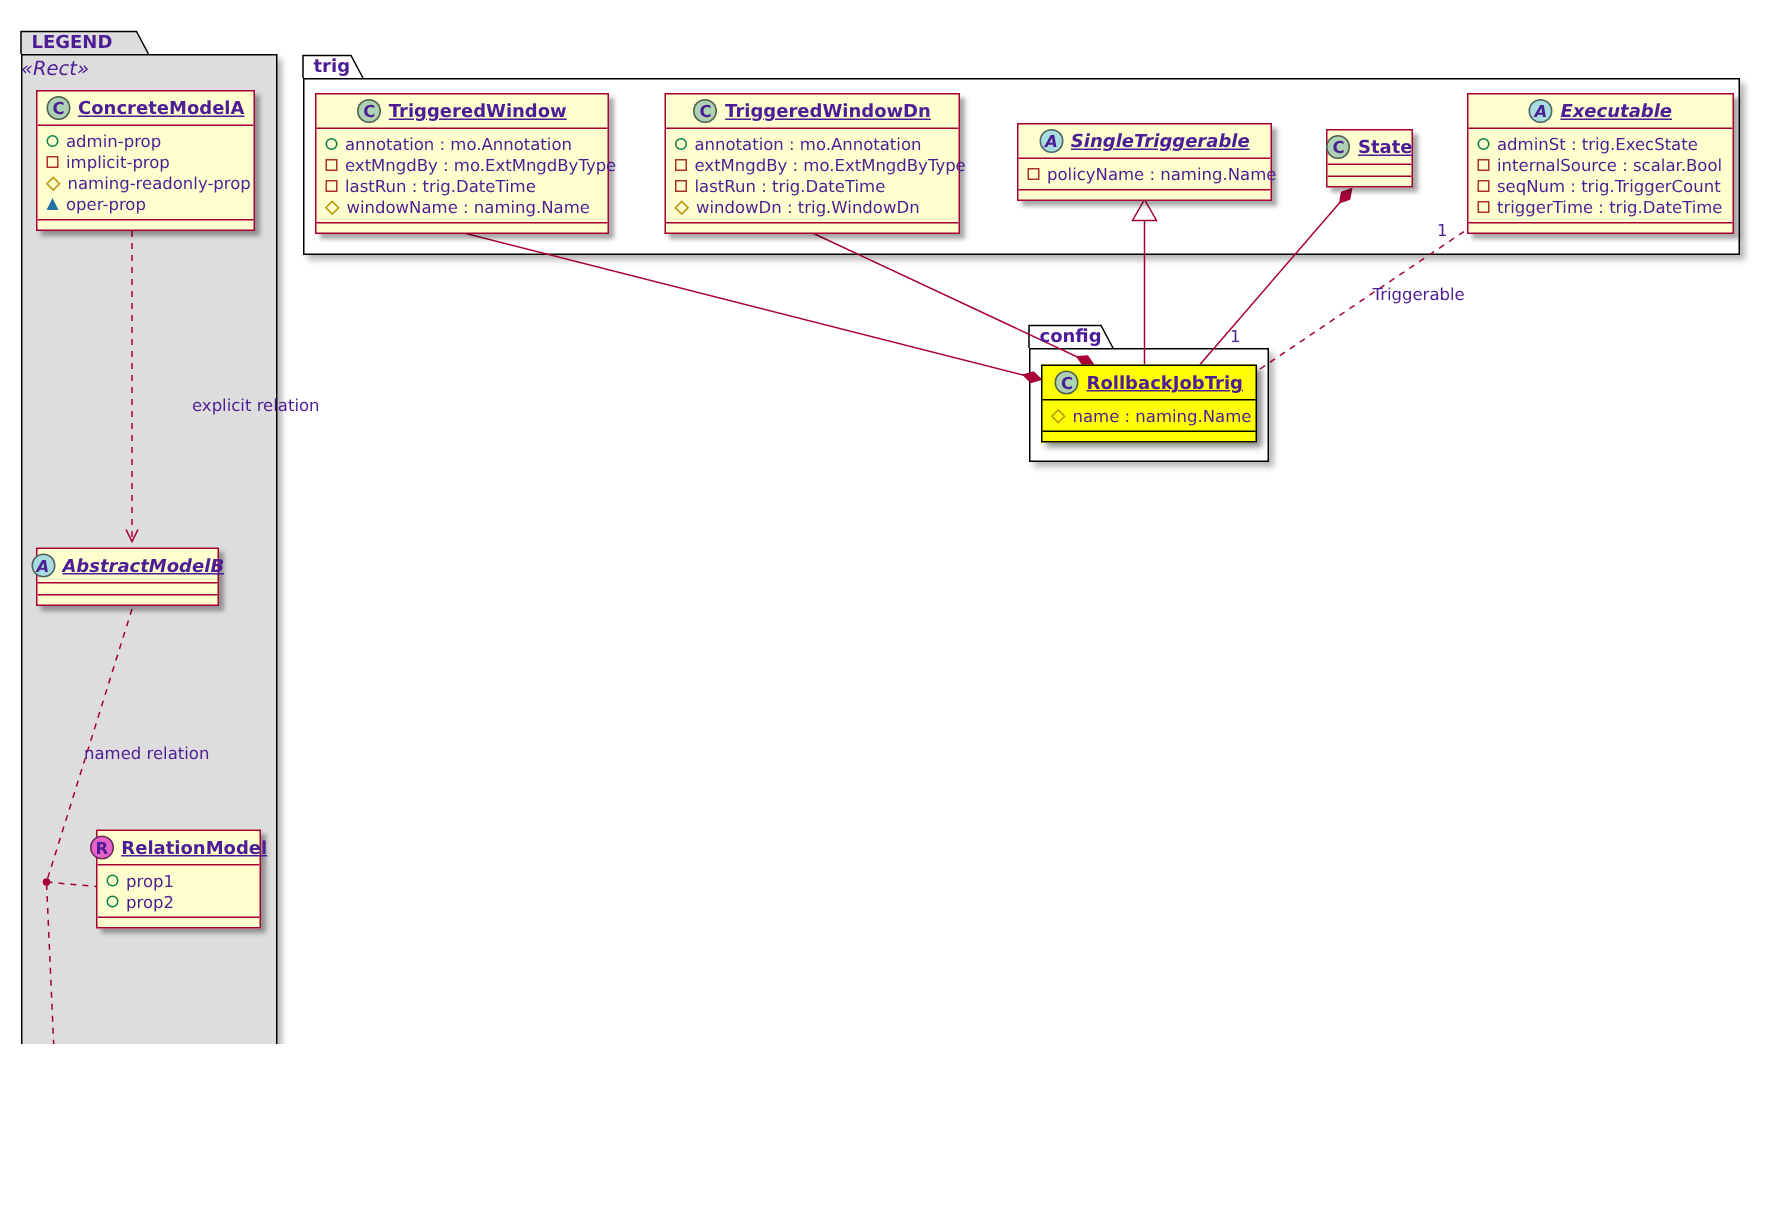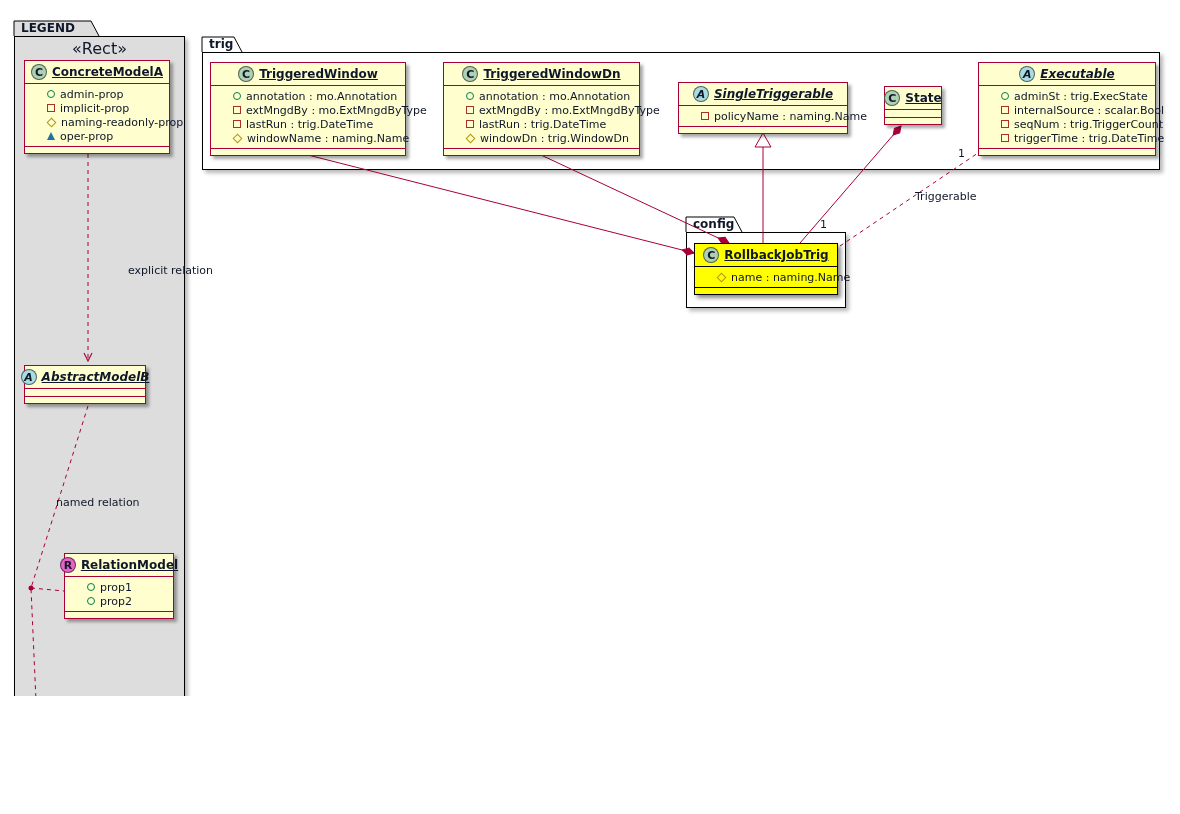--- a/index.html
+++ b/index.html
@@ -1,43 +1,43 @@
 <!DOCTYPE html>
 <html><head>
 <meta charset="utf-8">
 <style>
   html,body { margin:0; padding:0; background:#ffffff; }
   #stage {
     position:relative; width:1180px; height:696px; overflow:hidden;
-    background:#ffffff; font-family:"DejaVu Sans", sans-serif; color:#0f172a;
+    background:#ffffff; font-family:"DejaVu Sans", sans-serif; color:#4c1d95;
   }
   
   .pkg { position:absolute; z-index:1; border:1px solid #000; box-shadow:3px 3px 4px rgba(0,0,0,.28); box-sizing:border-box; }
   .pkg-legend { left:14px; top:36px; width:171px; height:767px; background:#DDDDDD; }
   .pkg-trig   { left:202px; top:52px; width:958px; height:118px; background:#FFFFFF; }
   .pkg-config { left:686px; top:232px; width:160px; height:76px; background:#FFFFFF; }
   .tab-label { position:absolute; z-index:4; font-size:12px; font-weight:bold; white-space:nowrap; }
-  .stereo { position:absolute; z-index:4; left:14px; top:39px; width:171px; text-align:center;
-            font-size:16px; }
+  .stereo { position:absolute; z-index:4; left:14px; top:39px; width:171px; text-align:left;
+            font-size:13px; font-style:italic; }
   
   .overlay { position:absolute; left:0; top:0; z-index:2; }
   
   .cls { position:absolute; z-index:3; background:#FEFECE; border:1px solid #A80036;
          box-shadow:3px 3px 3px rgba(0,0,0,.35); box-sizing:border-box; }
   .cls-head { display:flex; align-items:center; justify-content:center; gap:5px;
               padding:3px 5px; border-bottom:1px solid #A80036; }
   .cls-head .name { font-size:12px; font-weight:bold; white-space:nowrap;text-decoration:underline; }
   .name-abstract { font-style:italic; }
   .badge { flex:0 0 16px; width:16px; height:16px; border-radius:50%; text-align:center;
            line-height:15px; font-size:11px; font-weight:bold; border:1px solid rgba(0,0,0,.55);
            box-sizing:border-box; }
   .badge-c { background:#ADD1B2; }
   .badge-a { background:#A9DCDF; font-style:italic; }
   .badge-r { background:#E661C8; }
-  .attrs { padding:3px 16px; border-bottom:0; }
+  .attrs { padding:3px 0; border-bottom:0; }
   .attrs-empty { height:7px; padding:0; }
   .row { display:flex; align-items:center; gap:5px; padding:0 6px; height:14px;
          font-size:11px; white-space:nowrap; }
   .methods { border-top:1px solid #A80036; height:6px; }
   .hl { background:#FFFF00; border:1.5px solid #000; box-shadow:3px 3px 4px rgba(0,0,0,.45); }
   .hl .cls-head { border-bottom-color:#000; }
   .hl .methods { border-top-color:#000; }
   
   .ai { flex:0 0 auto; display:inline-block; box-sizing:border-box; }
   .ai-circle  { width:8px; height:8px; border:1px solid #038048; border-radius:50%; }

